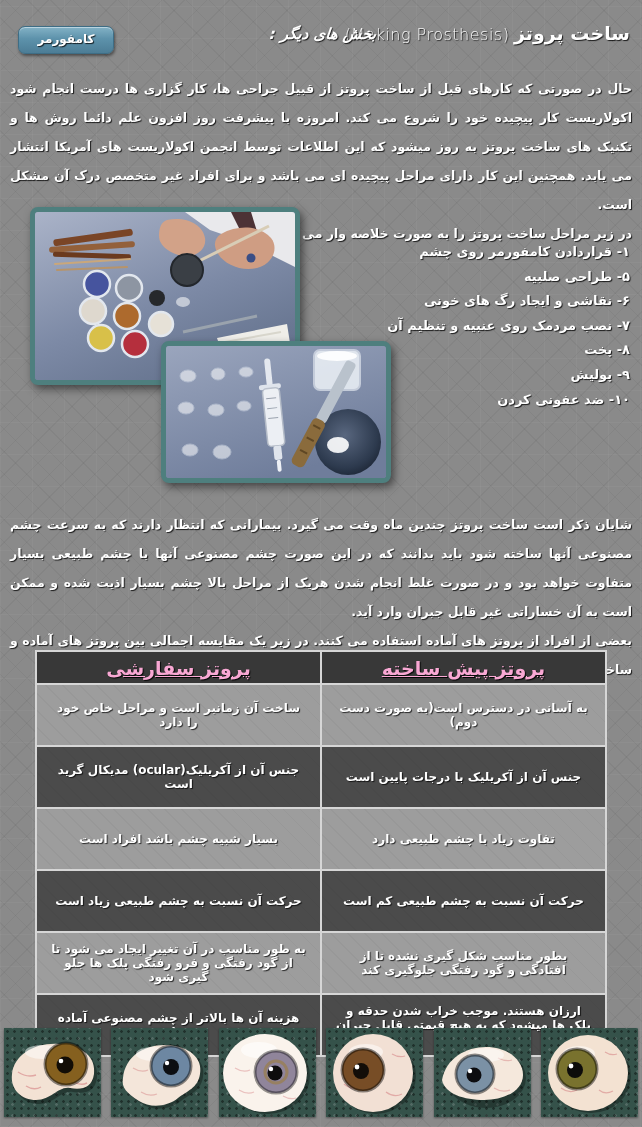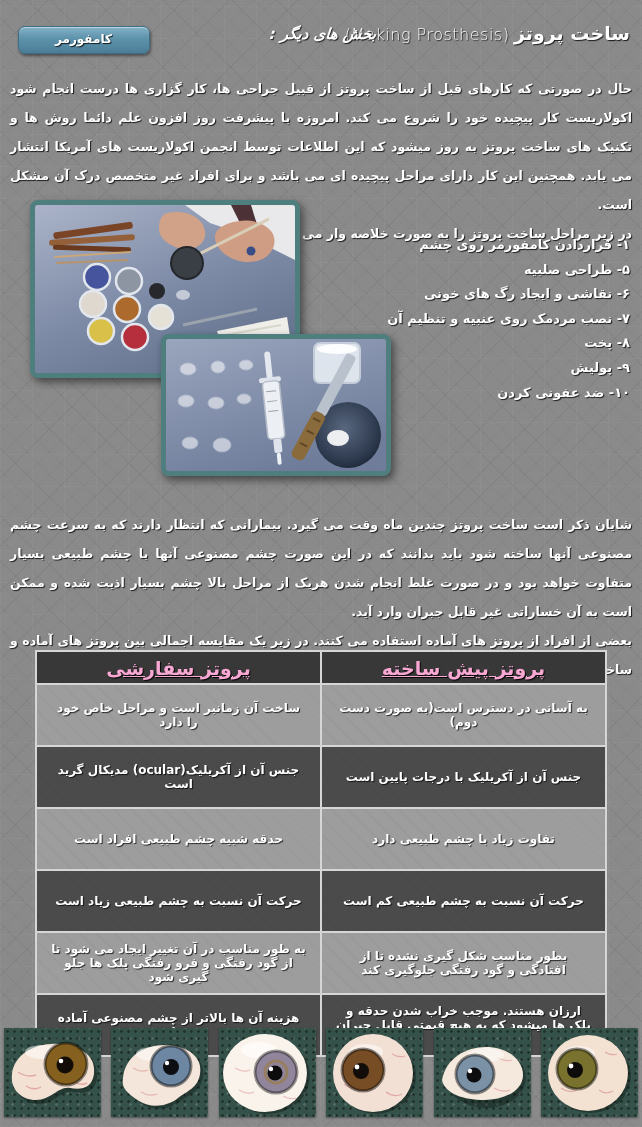--- a/index.html
+++ b/index.html
@@ -20,31 +20,30 @@
   .title .en{font-size:16px;font-weight:300;letter-spacing:0.5px;color:#f4f4f4;}
   .sections-label{
     position:absolute;top:25px;left:258px;width:130px;text-align:center;
     font-style:italic;font-weight:600;font-size:15px;transform:skewX(-6deg);
   }
   .conformer-btn{
     position:absolute;top:26px;left:18px;width:94px;height:26px;
     background:linear-gradient(var(--accent-blue-light,#83b2c6), var(--accent-blue,#5d92ab) 45%, #4c7d96);
     border:1px solid #3e6d85;border-radius:7px;
     box-shadow:inset 0 1px 0 rgba(255,255,255,0.45), 1px 2px 3px rgba(0,0,0,0.45);
-    color:#fff;font-size:12px;font-weight:bold;line-height:25px;text-align:left;cursor:pointer;
+    color:#fff;font-size:12px;font-weight:bold;line-height:25px;text-align:center;cursor:pointer;
     font-family:"DejaVu Sans",sans-serif;
-    padding-left:36px;
   }
   
   .para{position:absolute;right:10px;left:10px;font-size:12.5px;font-weight:bold;line-height:29px;}
   .para p{margin:0;text-align:justify;text-align-last:right;}
   #intro{top:74px;}
   #middle{top:510px;}
   
-  .steps-area{position:absolute;top:197px;left:0;right:0;height:315px;}
+  .steps-area{position:absolute;top:204px;left:0;right:0;height:315px;}
   .steps{position:absolute;top:36px;right:12px;font-size:13px;font-weight:bold;line-height:24.6px;text-align:right;}
   .photo{position:absolute;border:5px solid var(--photo-border,#4e7f7e);border-radius:8px;
          box-shadow:3px 4px 8px rgba(0,0,0,0.5);overflow:hidden;background:#7a87a3;}
   .photo svg{display:block;}
   #photo1{top:3px;left:30px;width:260px;height:168px;z-index:1;}
   #photo2{top:137px;left:161px;width:220px;height:132px;z-index:2;}
   
   .cmp-table{position:absolute;top:650px;left:35px;width:572px;border-collapse:collapse;
              border:2px solid #d6d6d6;table-layout:fixed;}
   .cmp-table th{
@@ -225,21 +224,21 @@
       <tr class="light">
         <td>به آسانی در دسترس است(به صورت دست دوم)</td>
         <td>ساخت آن زمانبر است و مراحل خاص خود را دارد</td>
       </tr>
       <tr class="dark">
         <td>جنس آن از آکریلیک با درجات پایین است</td>
         <td>جنس آن از آکریلیک(ocular) مدیکال گرید است</td>
       </tr>
       <tr class="light">
         <td>تفاوت زیاد با چشم طبیعی دارد</td>
-        <td>حدقه شبیه چشم طبیعی افراد است</td>
+        <td>بسیار شبیه چشم باشد افراد است</td>
       </tr>
       <tr class="dark">
         <td>حرکت آن نسبت به چشم طبیعی کم است</td>
         <td>حرکت آن نسبت به چشم طبیعی زیاد است</td>
       </tr>
       <tr class="light">
         <td>بطور مناسب شکل گیری نشده تا از افتادگی و گود رفتگی جلوگیری کند</td>
         <td>به طور مناسب در آن تغییر ایجاد می شود تا از گود رفتگی و فرو رفتگی پلک ها جلو گیری شود</td>
       </tr>
       <tr class="dark">

